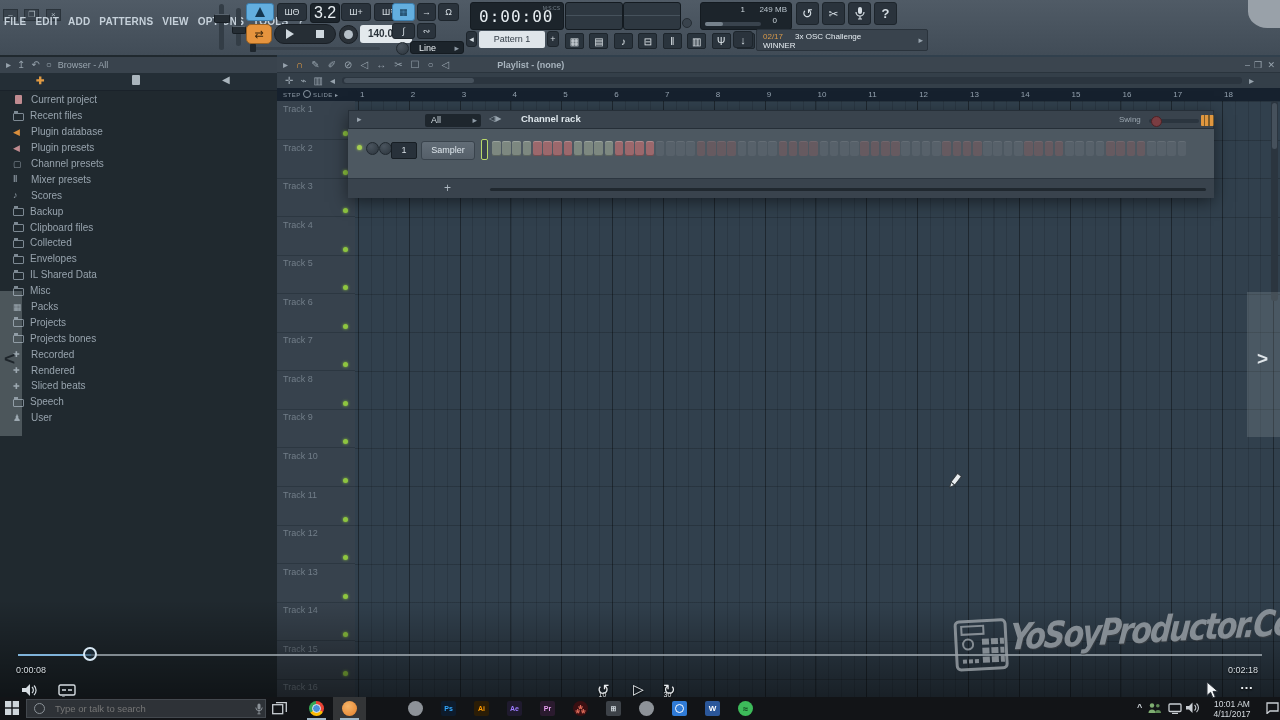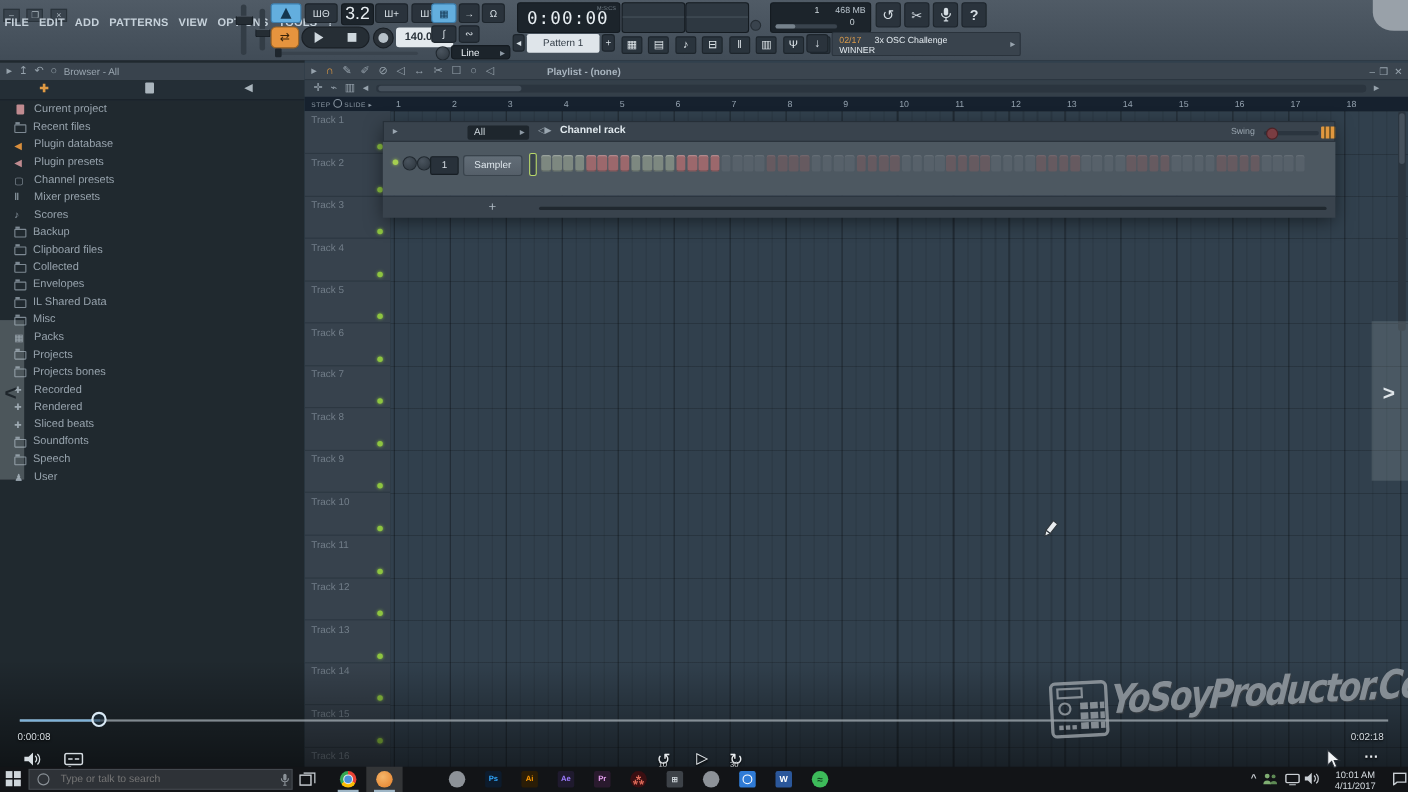--- a/index.html
+++ b/index.html
@@ -229,21 +229,21 @@
       <span class="paneltoggle">♪</span>
       <span class="paneltoggle">⊟</span>
       <span class="paneltoggle">‖</span>
       <span class="paneltoggle">▥</span>
       <span class="paneltoggle">Ψ</span>
       <span class="paneltoggle">∿</span>
     </div>
 
     <div class="seg abs" style="left:700px;top:2px;width:90px;height:26px;">
       <span style="position:absolute;right:46px;top:2px;font-size:8px;color:#cfd8de;">1</span>
-      <span style="position:absolute;right:4px;top:2px;font-size:8px;color:#b9c4cd;">468 MB</span>
+      <span style="position:absolute;right:4px;top:2px;font-size:8px;color:#b9c4cd;">249 MB</span>
       <span style="position:absolute;right:14px;top:13px;font-size:8px;color:#cfd8de;">0</span>
       <div style="position:absolute;left:4px;bottom:3px;width:56px;height:4px;background:#39434d;border-radius:2px;">
         <div style="width:18px;height:4px;background:#76828c;border-radius:2px;"></div>
       </div>
     </div>
 
     <div class="tbtn" style="left:796px;top:2px;width:23px;height:23px;font-size:13px;line-height:22px;">↺</div>
     <div class="tbtn" style="left:822px;top:2px;width:23px;height:23px;font-size:12px;line-height:22px;">✂</div>
     <div class="tbtn" style="left:848px;top:2px;width:23px;height:23px;">
       <svg width="10" height="15" viewBox="0 0 10 15" style="margin:3px auto 0;">
@@ -368,24 +368,20 @@
         <div class="b-item">
           <span class="b-ico i-plus"></span>
           <span>Rendered</span>
         </div>
 
         <div class="b-item">
           <span class="b-ico i-plus"></span>
           <span>Sliced beats</span>
         </div>
 
-        <div class="b-item">
-          <span class="b-ico i-folder"></span>
-          <span>Soundfonts</span>
-        </div>
 
         <div class="b-item">
           <span class="b-ico i-folder"></span>
           <span>Speech</span>
         </div>
 
         <div class="b-item">
           <span class="b-ico i-user"></span>
           <span>User</span>
         </div>
@@ -537,21 +533,21 @@
   </div>
 
   <div id="rack">
     <div id="rack-title">
       <span style="position:absolute;left:8px;top:3px;font-size:9px;color:#9aa6b0;">▸</span>
       <div id="rack-filter">
         <span>All</span>
         <span style="position:absolute;right:4px;color:#8e9aa5;">▸</span>
       </div>
       <span style="position:absolute;left:140px;top:3px;font-size:8px;color:#9aa6b0;">◁▶</span>
-      <span style="position:absolute;left:160px;top:2px;font-size:9.5px;font-weight:bold;color:#dfe7ec;">Channel rack</span>
+      <span style="position:absolute;left:172px;top:2px;font-size:9.5px;font-weight:bold;color:#dfe7ec;">Channel rack</span>
       <span style="position:absolute;left:770px;top:4px;font-size:8px;color:#9aa6b0;">Swing</span>
       <div id="swing-groove"></div>
       <div id="swing-knob"></div>
       <div id="graph-icon"></div>
     </div>
     <div id="rack-body">
       <span style="position:absolute;left:9px;top:16px;width:5px;height:5px;border-radius:50%;background:#a6cf51;box-shadow:0 0 3px #a6cf51;"></span>
       <span class="knob" style="left:18px;top:13px;"></span>
       <span class="knob" style="left:31px;top:13px;"></span>
       <div id="ch-num">1</div>

